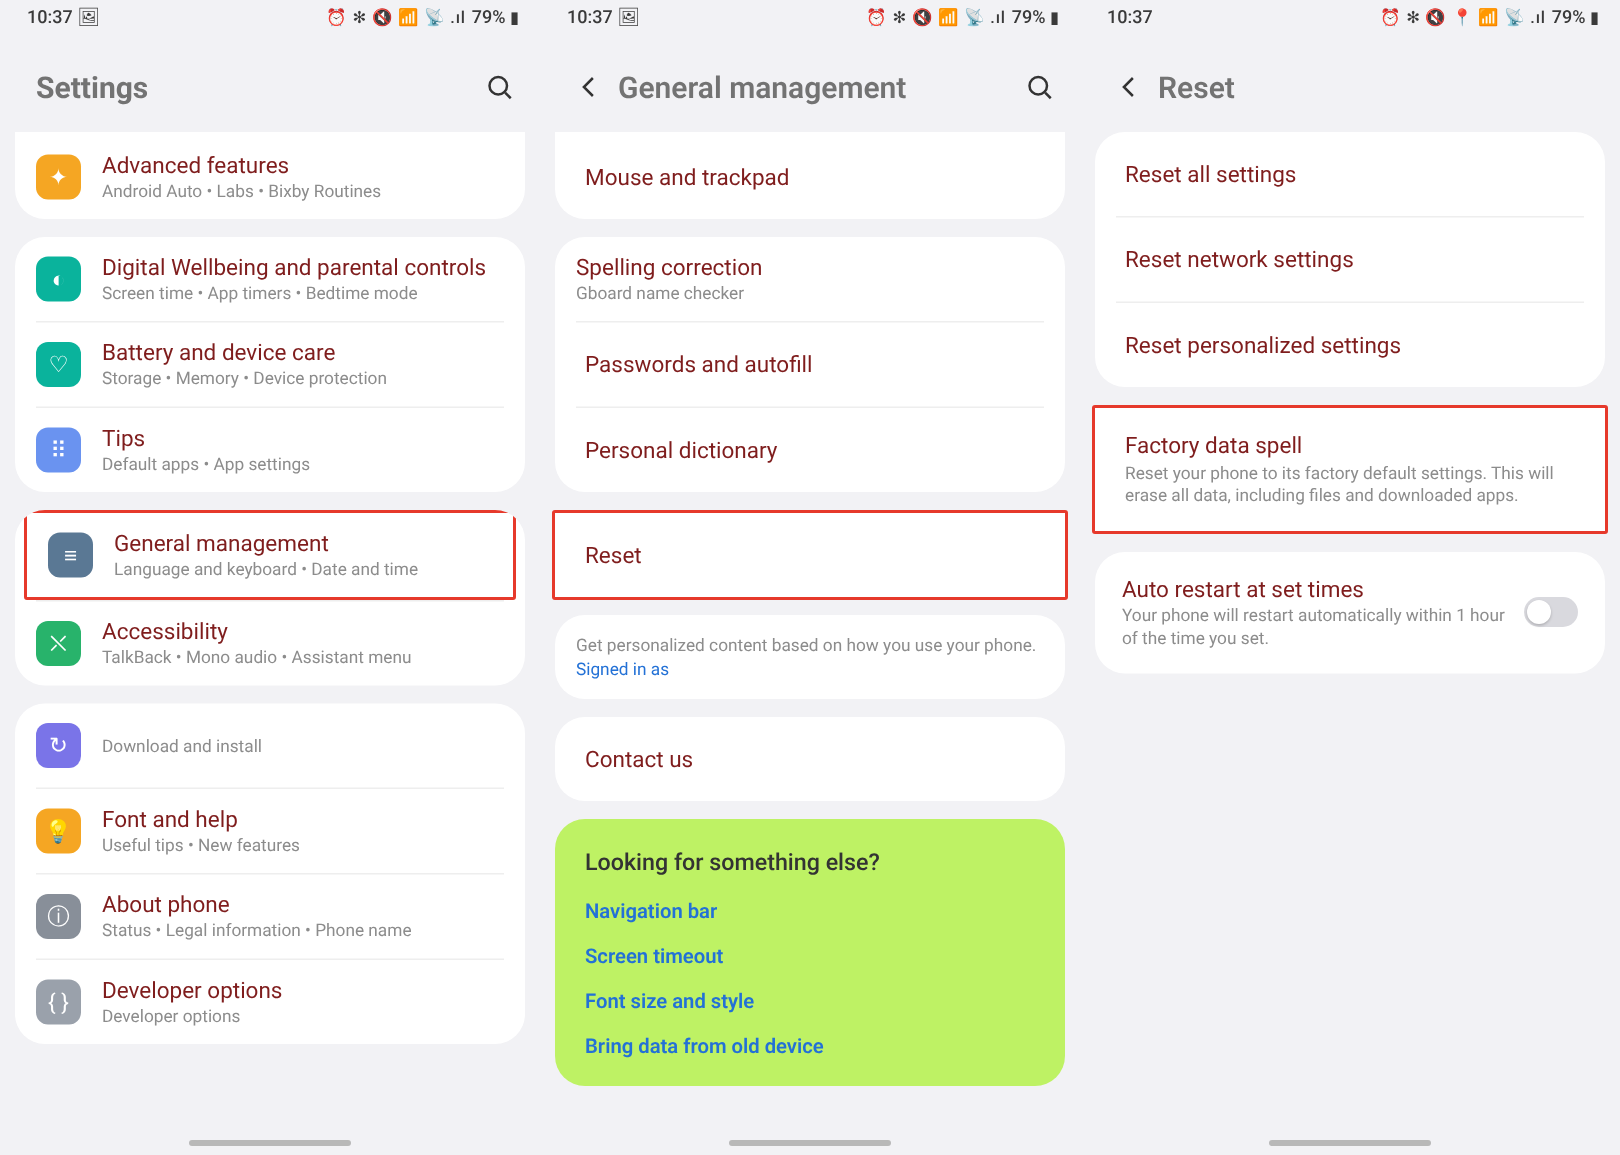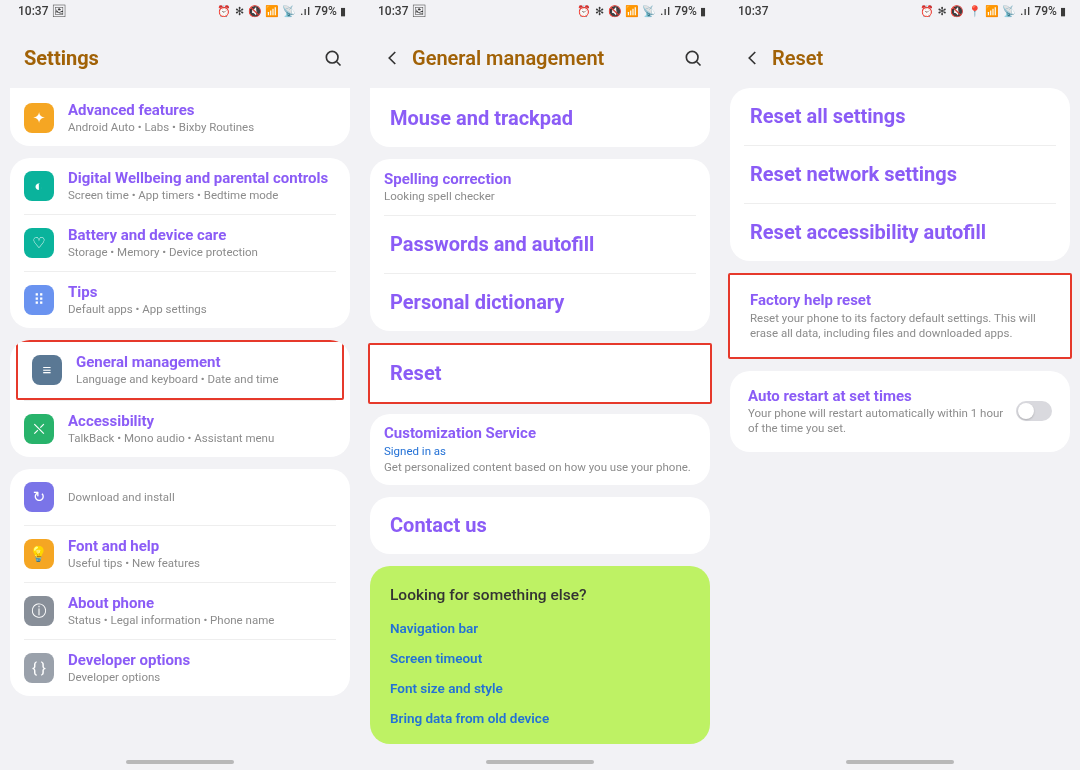--- a/index.html
+++ b/index.html
@@ -31,21 +31,21 @@
     height: 22px;
   }
   .status-right { display: flex; align-items: center; gap: 3px; font-size: 11px; }
   .status-right .pct { font-size: 12px; font-weight: 500; margin-left: 1px; }
   .header {
     display: flex;
     align-items: center;
     padding: 24px 12px 18px 24px;
   }
   .header .back { width: 28px; display: flex; align-items: center; justify-content: flex-start; }
-  .header h1 { font-size: 20px; font-weight: 700; color: #a16207; flex: 1; }
+  .header h1 { font-size: 20px; font-weight: 700; color: #737373; flex: 1; }
   .header.pane2 h1, .header.pane3 h1 { font-weight: 600; }
   .header .search { width: 30px; display: flex; justify-content: center; }
   .icon-svg { display: inline-block; }
   .card {
     background: #ffffff;
     border-radius: 20px;
     margin: 0 10px 12px 10px;
     overflow: hidden;
   }
   .card.partial-top {
@@ -61,21 +61,21 @@
   }
   .row.with-sub { padding-top: 10px; padding-bottom: 10px; }
   .row .icon-slot {
     width: 30px; height: 30px; border-radius: 8px;
     display: flex; align-items: center; justify-content: center;
     margin-right: 14px; flex-shrink: 0;
     font-size: 15px;
     color: #fff;
   }
   .row .txt { flex: 1; min-width: 0; }
-  .row .title { font-size: 15px; color: #8b5cf6; line-height: 1.25; font-weight: bold; }
+  .row .title { font-size: 15px; color: #7f1d1d; line-height: 1.25; }
   .row .sub { font-size: 11.5px; color: #8c8c8c; margin-top: 1px; line-height: 1.3; }
   .row .sub.link { color: #2371d6; }
   .divider { height: 1px; background: #eee; margin: 0 14px; }
   .highlight {
     border: 2px solid #e6392b;
     border-radius: 2px;
   }
   .pane1 .highlight { margin: 0 6px; }
   .card.highlight { border-radius: 2px; }
   .infocard {
@@ -91,21 +91,21 @@
     position: absolute;
     bottom: 6px;
     left: 50%;
     transform: translateX(-50%);
     width: 108px;
     height: 4px;
     border-radius: 2px;
     background: #b8b8b8;
   }
   .row.simple { padding: 16px 20px 16px 20px; }
-  .row.simple .title { font-size: 20px; }
+  .row.simple .title { font-size: 15px; }
   .toggle {
     width: 36px; height: 20px; border-radius: 10px;
     background: #d9d9de; position: relative; flex-shrink: 0;
     margin-left: 10px;
   }
   .toggle::after {
     content: ""; position: absolute; width: 16px; height: 16px;
     border-radius: 50%; background: #fff; top: 2px; left: 2px;
     box-shadow: 0 1px 2px rgba(0,0,0,0.2);
   }
@@ -266,21 +266,21 @@
       <div class="row simple">
         <div class="txt">
           <div class="title">Mouse and trackpad</div>
         </div>
       </div>
     </div>
   <div class="card" id="p2c2">
       <div class="row with-sub">
         <div class="txt">
           <div class="title">Spelling correction</div>
-          <div class="sub">Looking spell checker</div>
+          <div class="sub">Gboard name checker</div>
         </div>
       </div>
       <div class="divider"></div>
       <div class="row simple">
         <div class="txt">
           <div class="title">Passwords and autofill</div>
         </div>
       </div>
       <div class="divider"></div>
       <div class="row simple">
@@ -293,23 +293,22 @@
       <div class="card highlight" style="margin: 0px 8px 10px;">
         <div class="row simple">
           <div class="txt">
             <div class="title">Reset</div>
           </div>
         </div>
       </div>
       <div class="card">
         <div class="row with-sub">
           <div class="txt">
-            <div class="title">Customization Service</div>
+            <div class="sub">Get personalized content based on how you use your phone.</div>
             <div class="sub link">Signed in as</div>
-            <div class="sub">Get personalized content based on how you use your phone.</div>
           </div>
         </div>
       </div>
     </div>
   <div class="card" id="p2c4">
       <div class="row simple">
         <div class="txt">
           <div class="title">Contact us</div>
         </div>
       </div>
@@ -355,29 +354,29 @@
       </div>
       <div class="divider"></div>
       <div class="row simple">
         <div class="txt">
           <div class="title">Reset network settings</div>
         </div>
       </div>
       <div class="divider"></div>
       <div class="row simple">
         <div class="txt">
-          <div class="title">Reset accessibility autofill</div>
+          <div class="title">Reset personalized settings</div>
         </div>
       </div>
     </div>
 
   <div class="card highlight" style="margin:0 8px 12px 8px;">
     <div class="row with-sub" style="padding:16px 20px;">
       <div class="txt">
-        <div class="title">Factory help reset</div>
+        <div class="title">Factory data spell</div>
         <div class="sub">Reset your phone to its factory default settings. This will erase all data, including files and downloaded apps.</div>
       </div>
     </div>
   </div>
 
   <div class="card">
     <div class="row with-sub" style="padding:16px 18px;">
       <div class="txt">
         <div class="title">Auto restart at set times</div>
         <div class="sub">Your phone will restart automatically within 1 hour of the time you set.</div>

